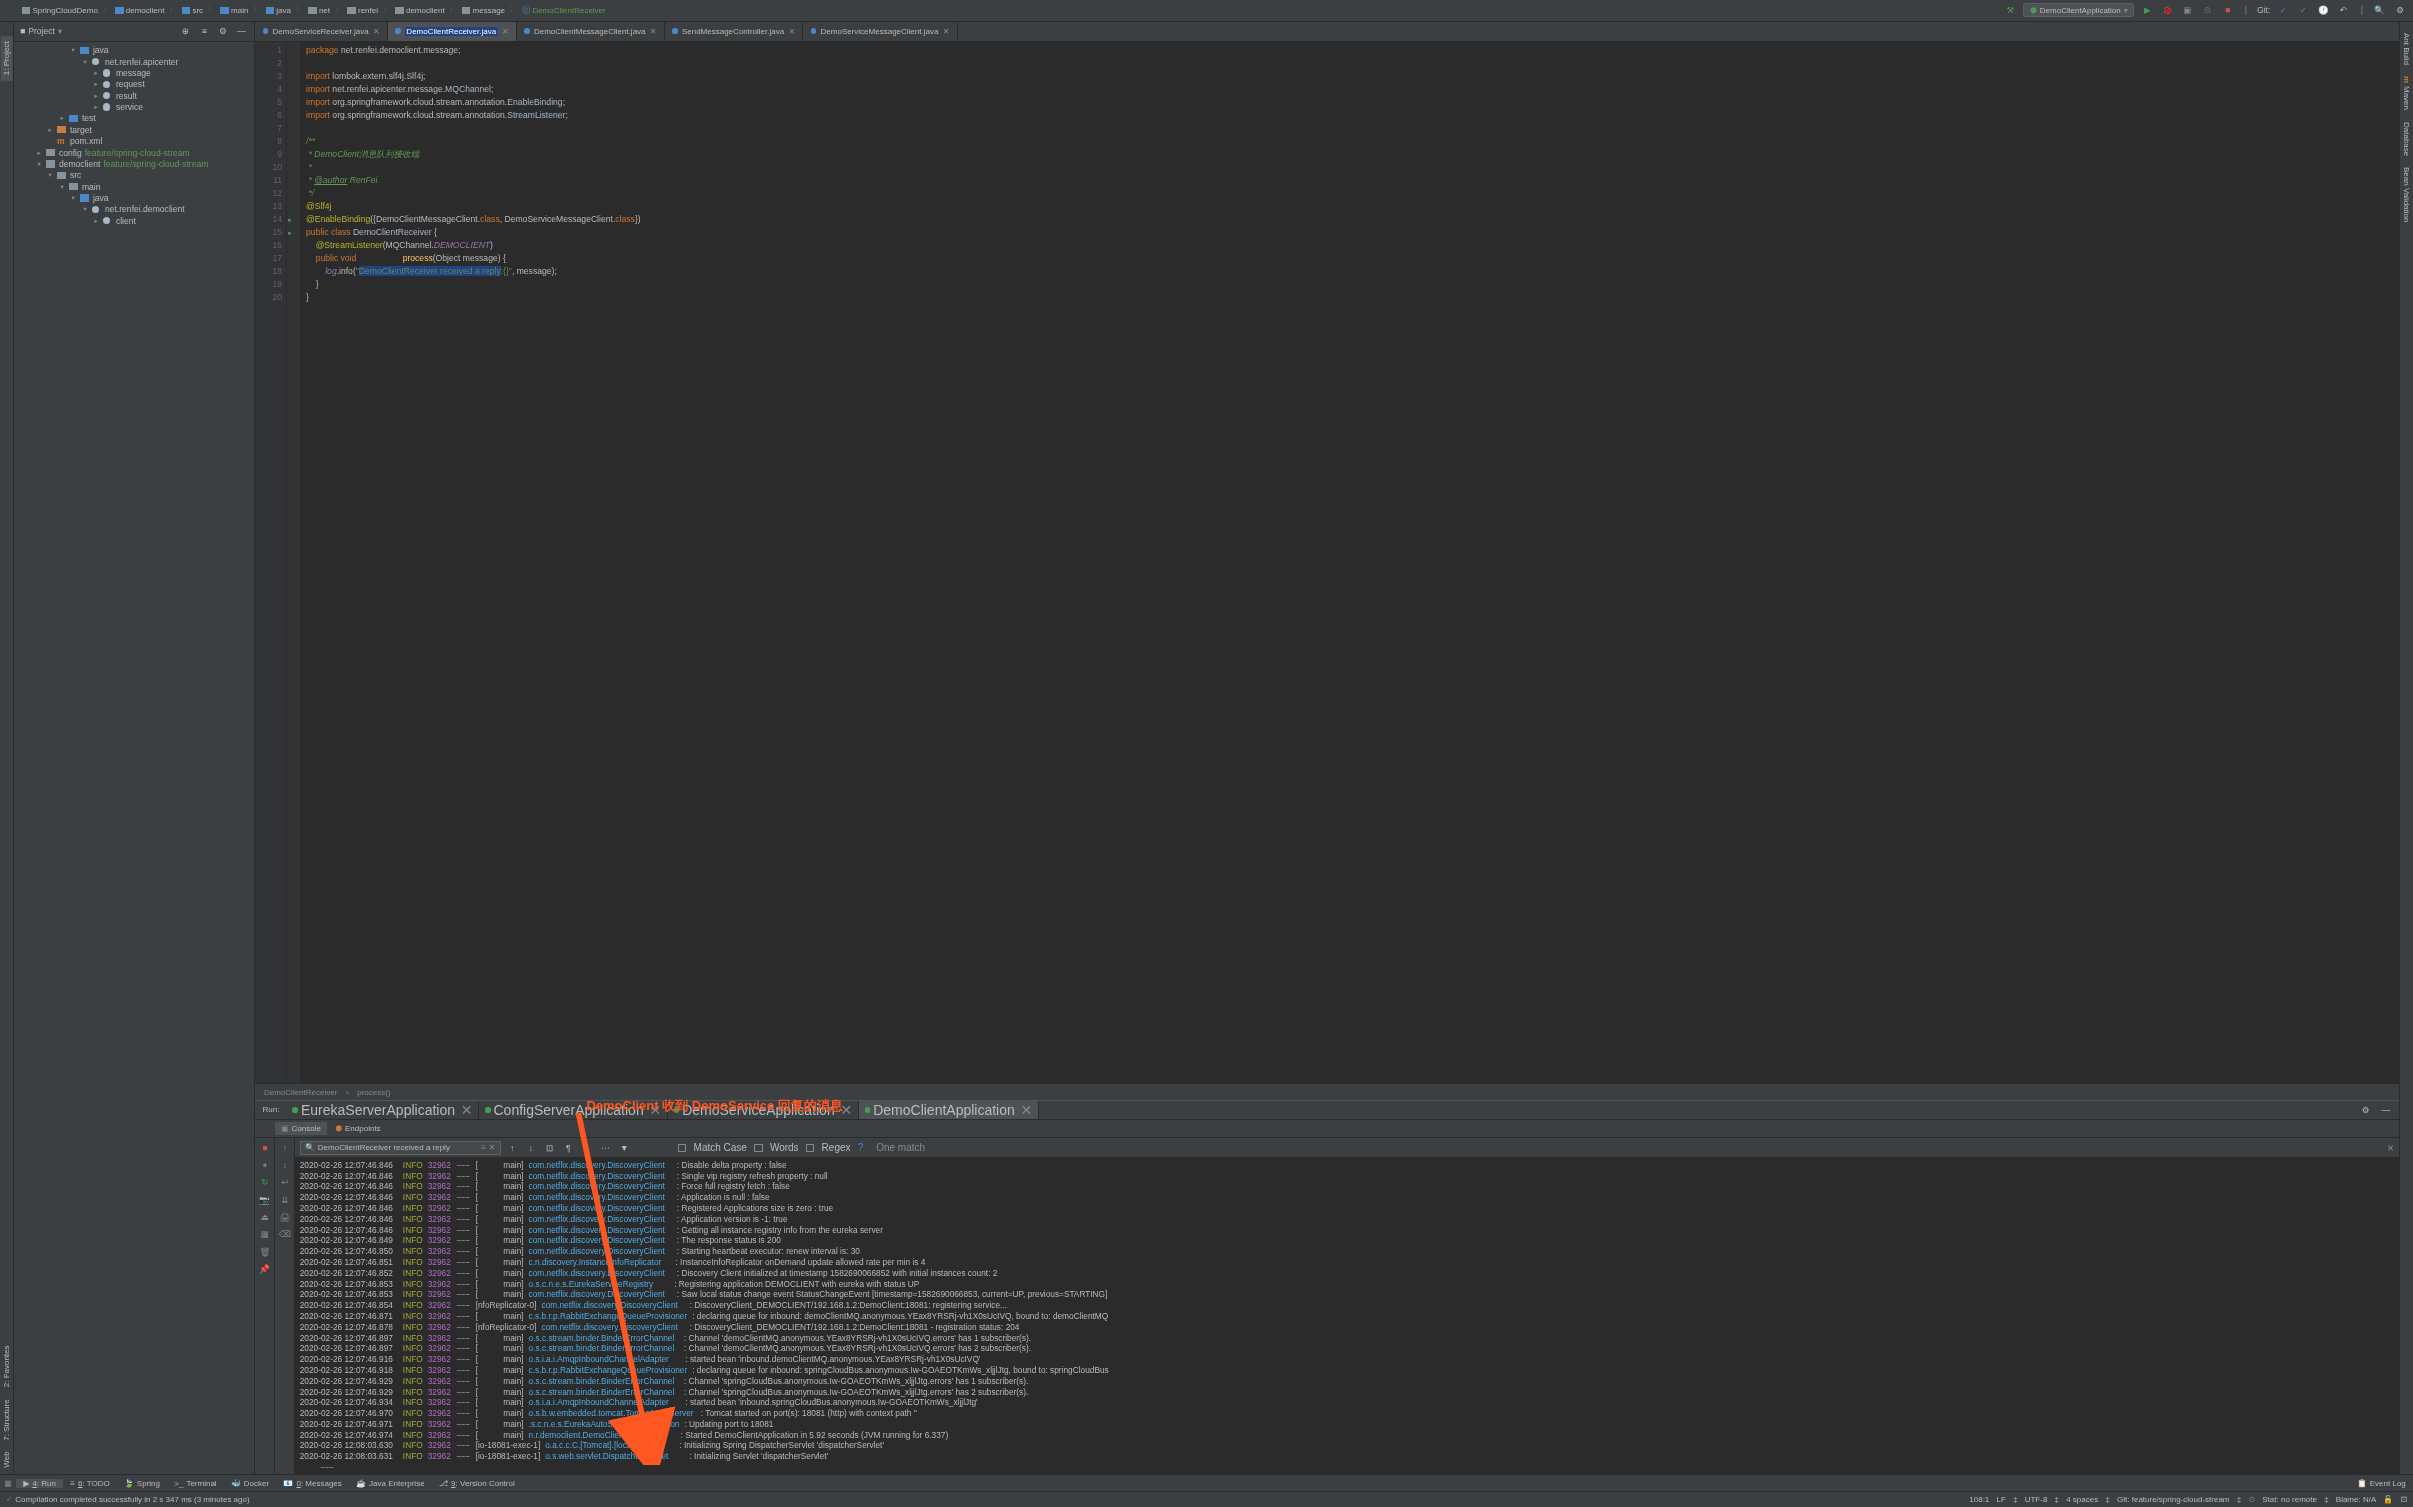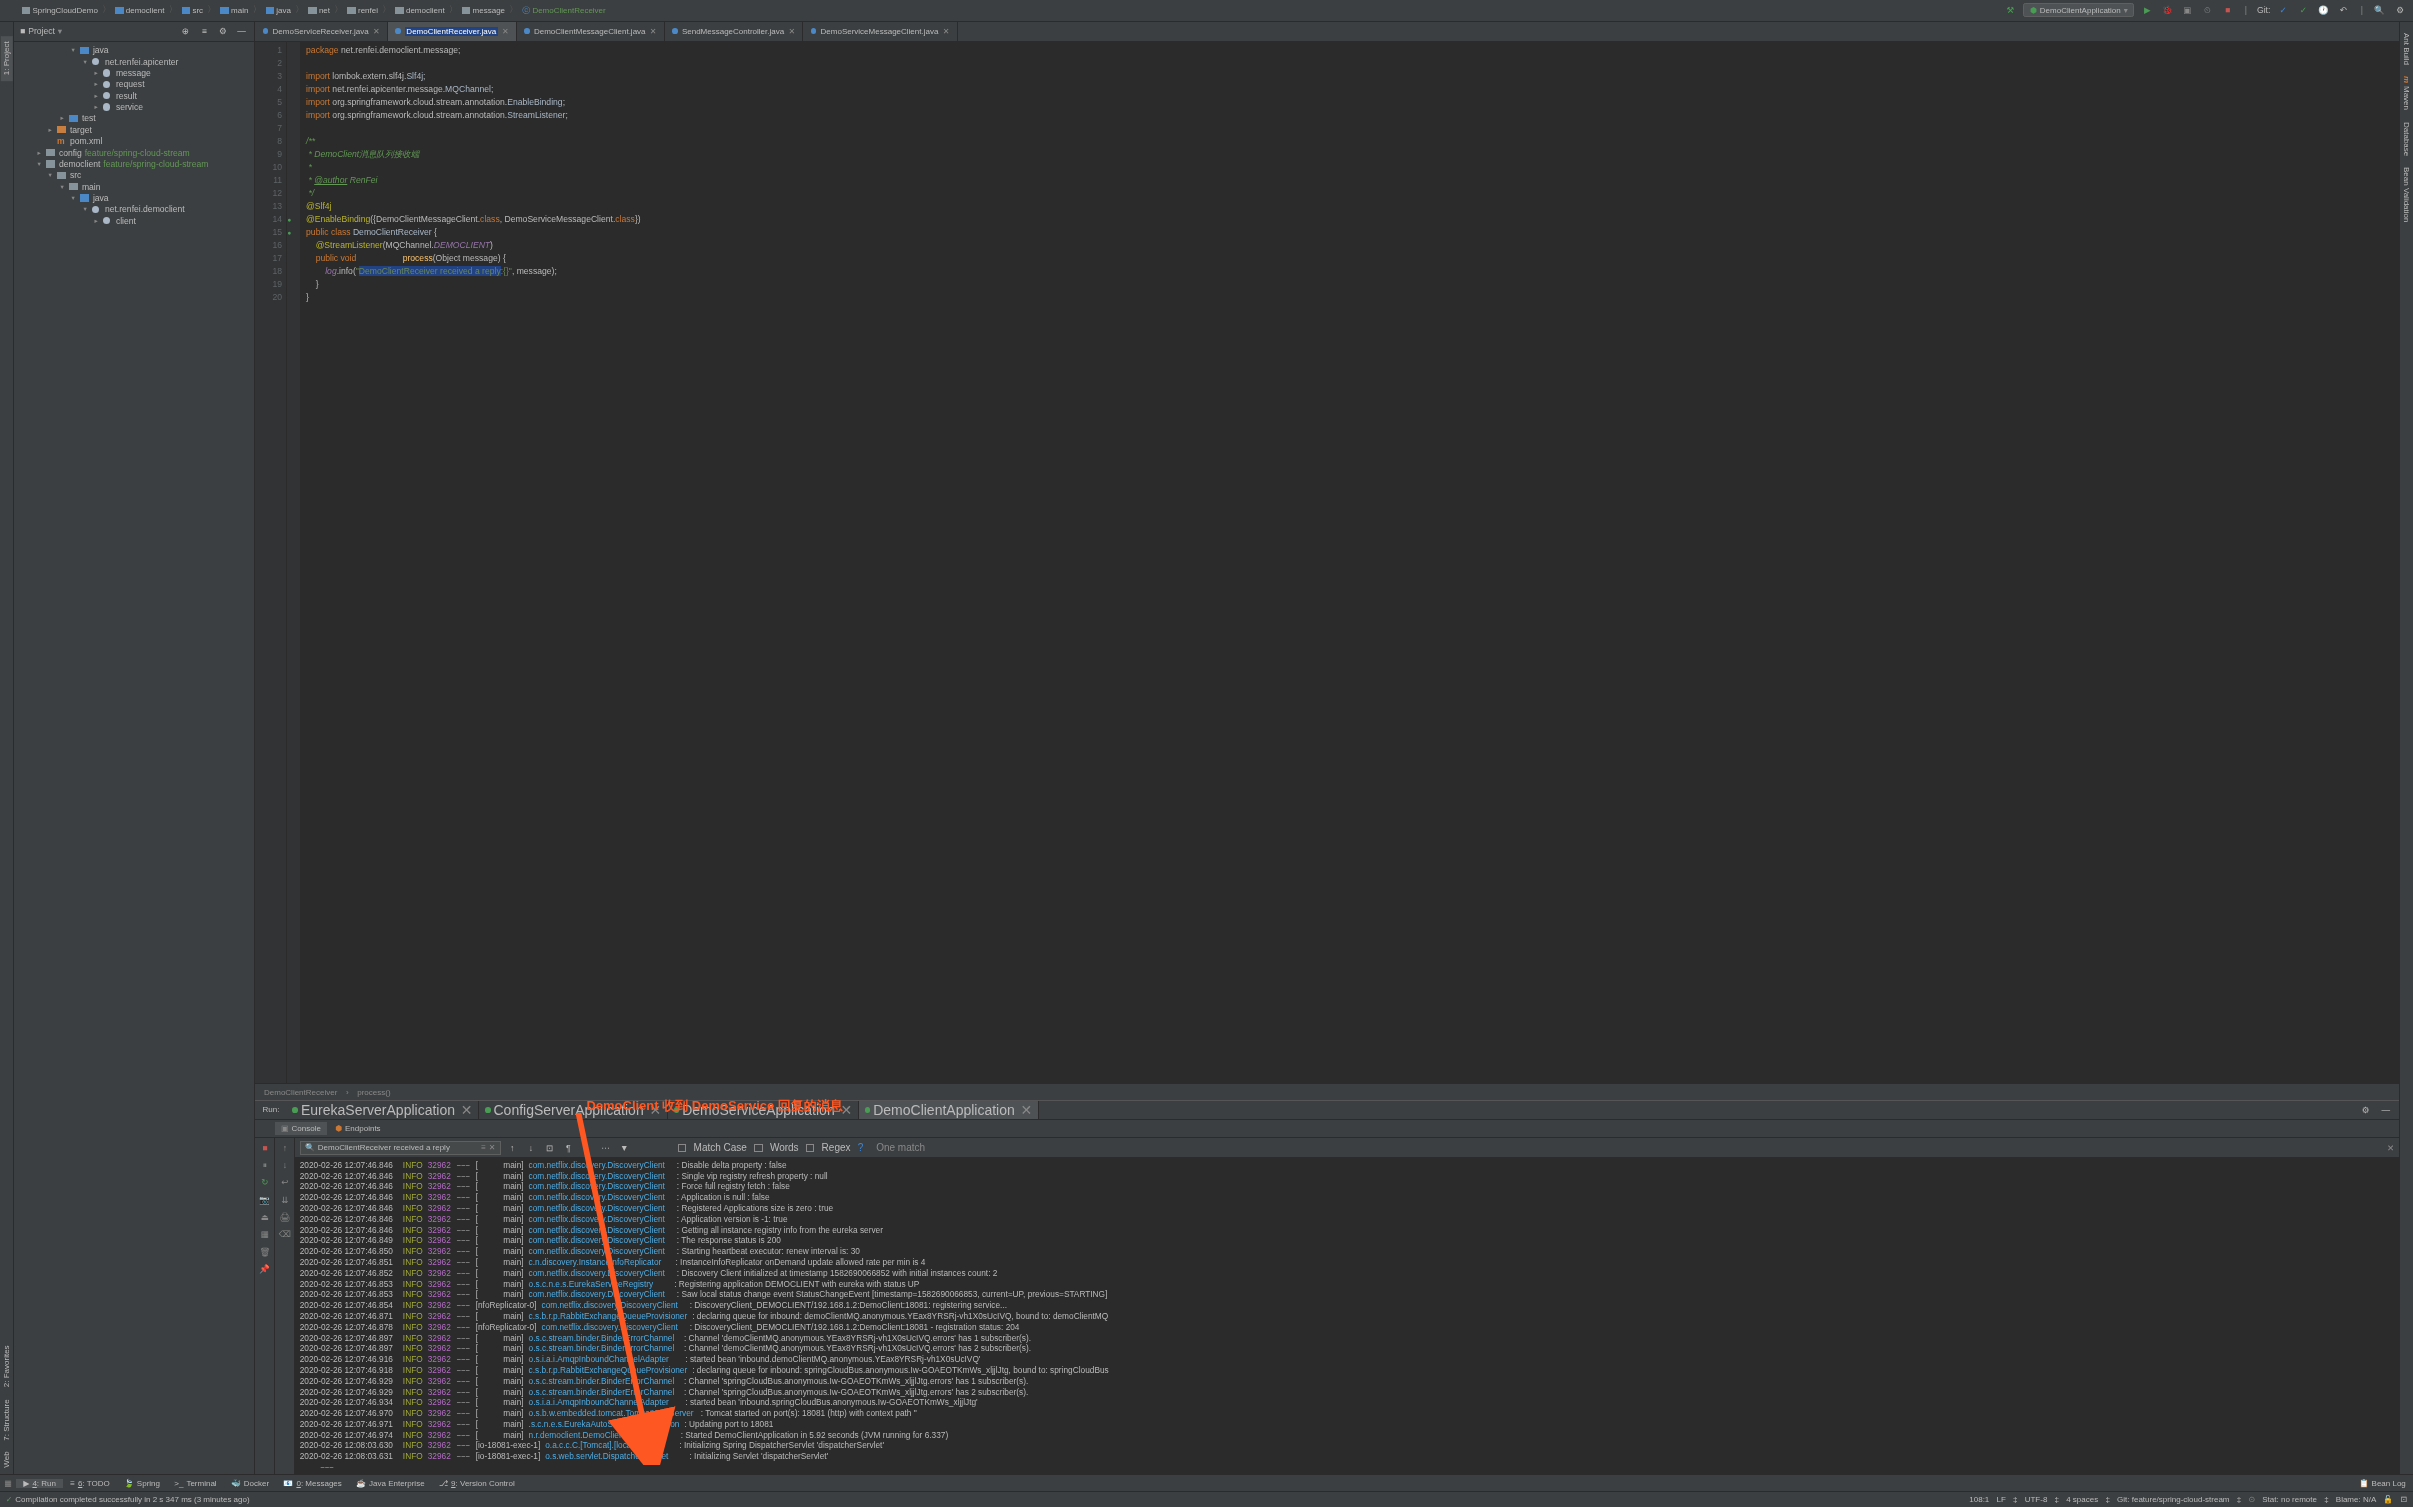--- a/index.html
+++ b/index.html
@@ -618,21 +618,21 @@
         <div class="bottom-tab">
           <span>☕</span>
           <span>Java Enterprise</span>
         </div>
         <div class="bottom-tab">
           <span>⎇</span>
           <span><u>9</u>: Version Control</span>
         </div>
       </div>
     <div class="bottom-right">
-      <span>📋 <span>Bean Log</span></span>
+      <span>📋 <span>Event Log</span></span>
     </div>
   </div>
 
   <div class="status-bar">
     <div class="status-compile">
       <span style="color:#499c54">✓</span>
         <span>Compilation completed successfully in 2 s 347 ms (3 minutes ago)</span>
     </div>
     <div class="status-right">
       <span>108:1</span>

